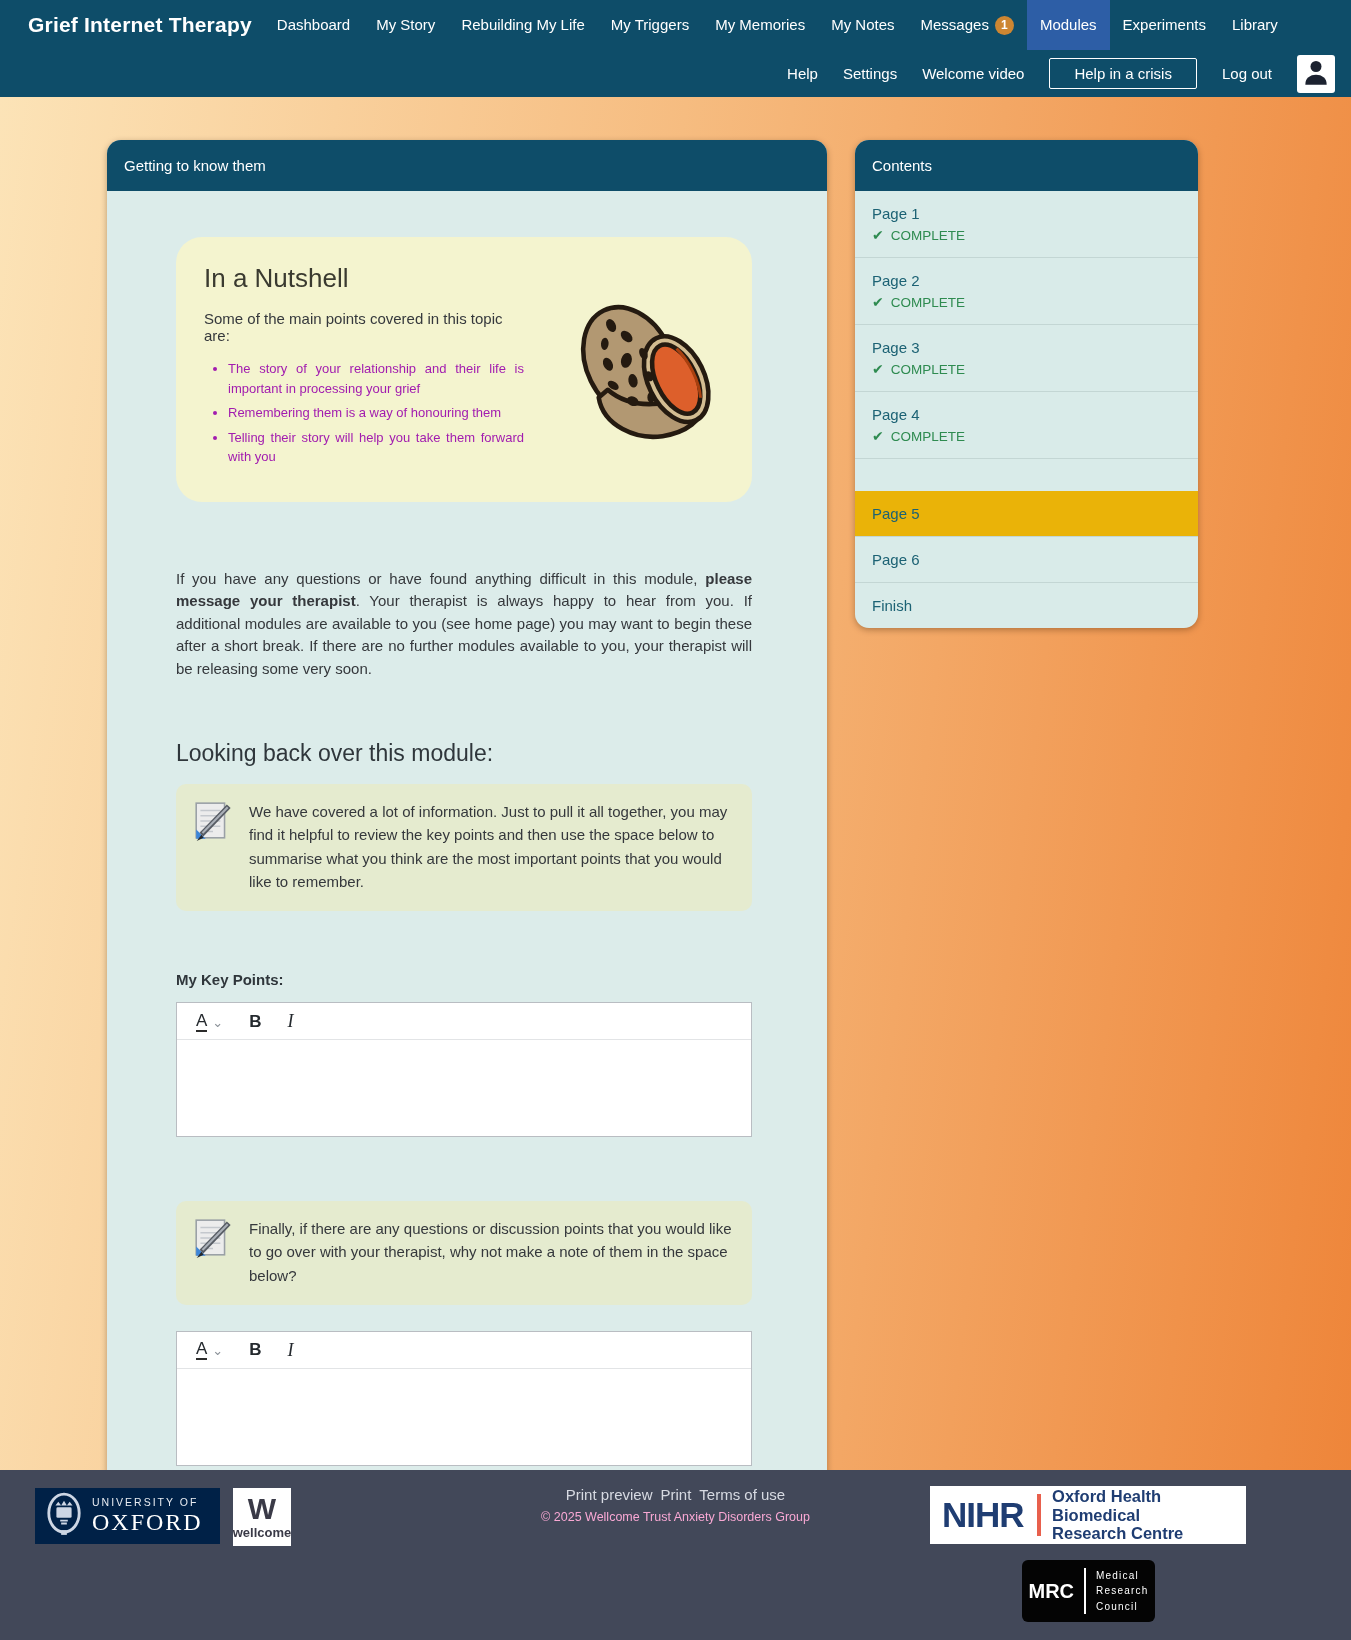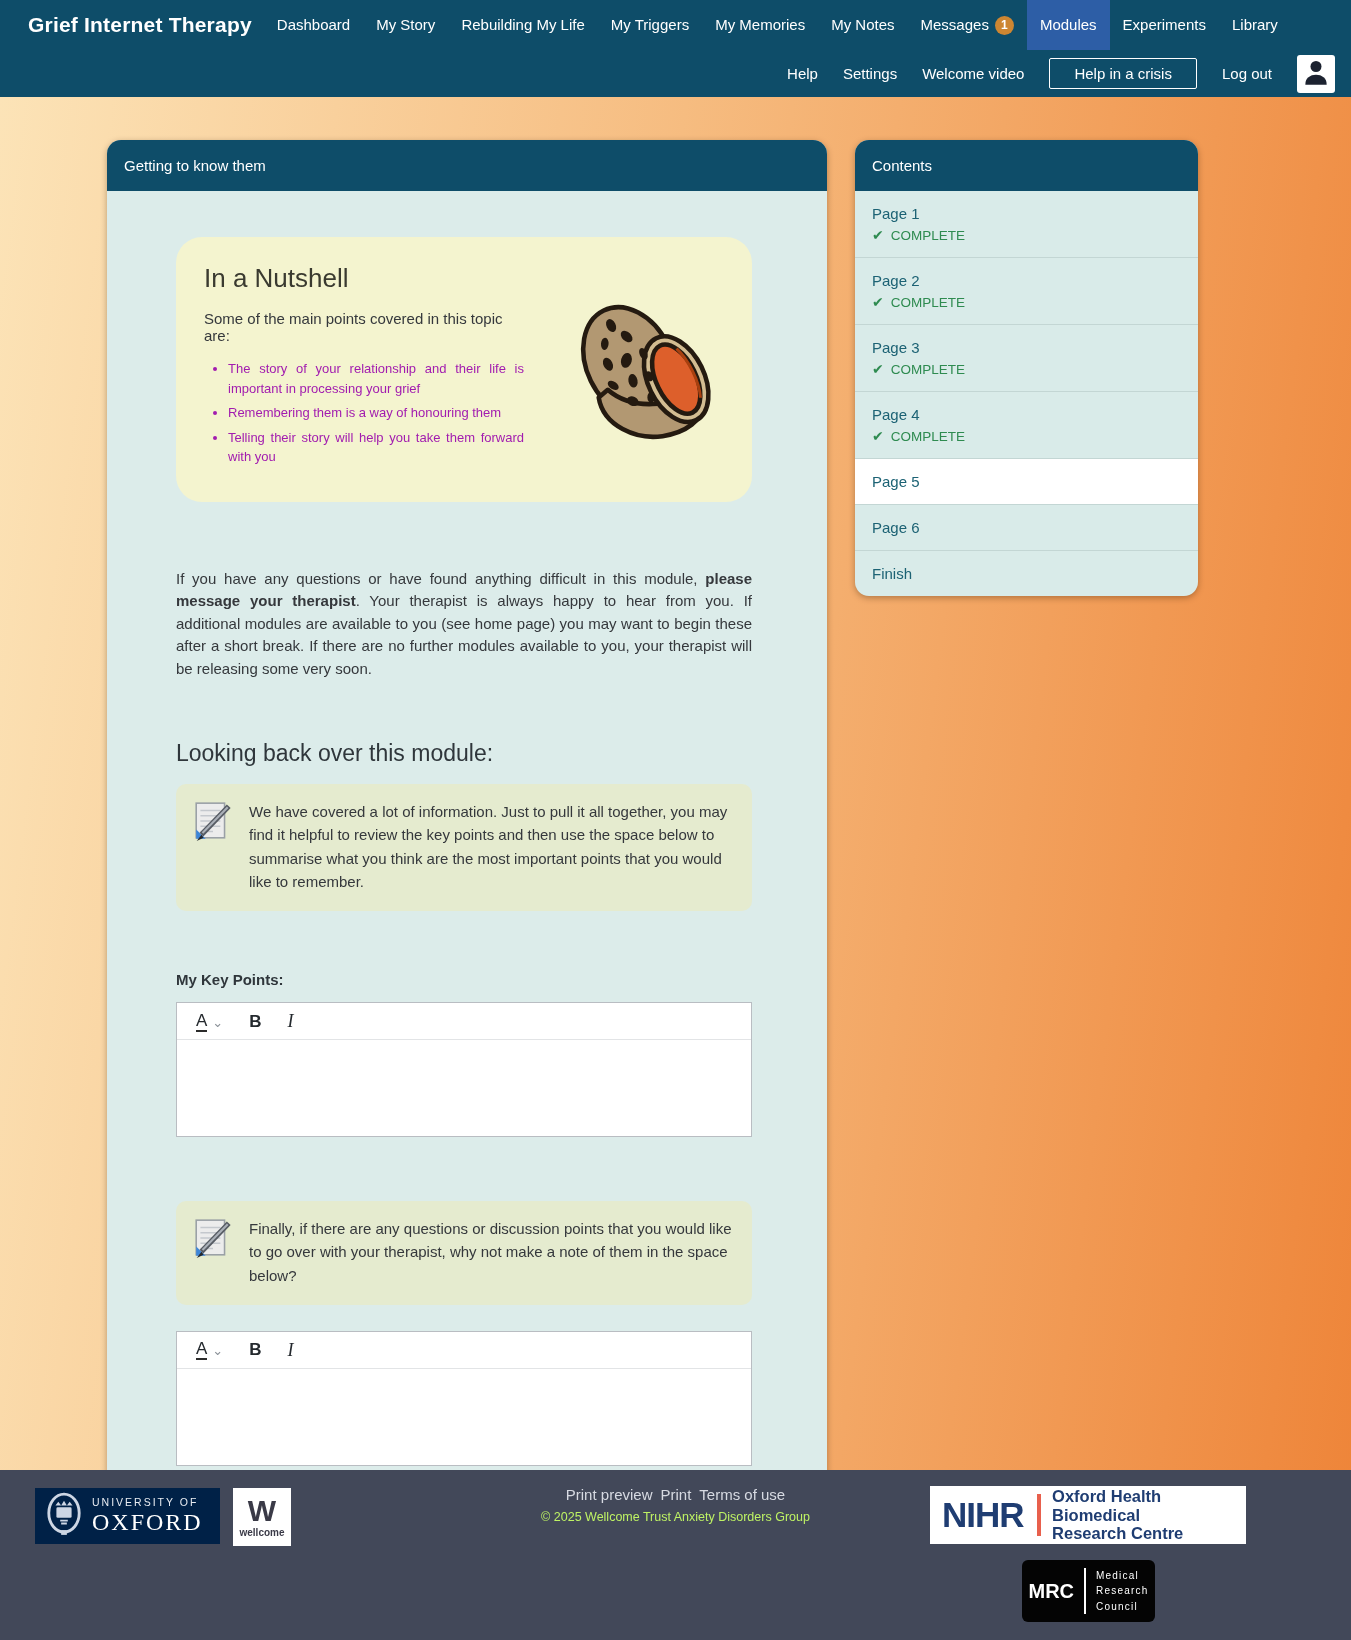--- a/index.html
+++ b/index.html
@@ -59,37 +59,37 @@
   .tb-italic { font-style:italic; font-family:"Liberation Serif",serif; font-size:18px; }
   .editor-content { height:96px; cursor:text; }
 
   .card-footer { border-top:2px solid #2f5fd6; padding:16px 22px; display:flex; justify-content:space-between; }
   .btn { background:#0e4d69; color:#fff; font-size:13.5px; border:none; border-radius:6px; padding:8px 14px; cursor:pointer; font-family:inherit; }
 
   
   .toc-card { width:343px; background:#d9ebe9; }
   .toc-item { padding:14px 17px; border-bottom:1px solid #c3d6d4; cursor:pointer; }
   .toc-item:last-child { border-bottom:none; }
-  .toc-item.active { background:#ffffff; }
+  .toc-item.active { background:#eab308;margin-top:32px; }
   .toc-label { font-size:15px; color:#1c6274; }
   .toc-status { margin-top:5px; display:flex; align-items:center; gap:7px; color:#2e8b50; font-size:13.5px; }
   .check-glyph { font-size:14px; }
 
   
   .site-footer { position:relative; height:170px; background:#424859; }
   .oxford-logo { position:absolute; left:35px; top:18px; width:185px; height:56px; background:#002147; display:flex; align-items:center; padding:0 10px; gap:9px; }
   .oxford-text .l1 { color:#e8ecf2; font-size:10.5px; letter-spacing:2px; }
   .oxford-text .l2 { color:#fff; font-size:24px; font-family:"Liberation Serif",serif; letter-spacing:2px; margin-top:1px; }
   .wellcome-logo { position:absolute; left:233px; top:18px; width:58px; height:58px; background:#fff; display:flex; flex-direction:column; align-items:center; justify-content:center; }
   .wellcome-w { color:#3a3a47; font-size:30px; font-weight:800; line-height:.9; }
-  .wellcome-word { color:#3a3a47; font-size:10px; font-weight:700; margin-top:3px; }
+  .wellcome-word { color:#3a3a47; font-size:13px; font-weight:700; margin-top:3px; }
   .footer-center { position:absolute; left:50%; transform:translateX(-50%); top:16px; text-align:center; white-space:nowrap; }
   .footer-links { display:flex; gap:8px; justify-content:center; }
   .footer-link { color:#d7dae2; font-size:15px; cursor:pointer; }
-  .footer-copy { margin-top:7px; color:#bef264; font-size:12.5px; }
+  .footer-copy { margin-top:7px; color:#f9a8d4; font-size:12.5px; }
   .nihr-logo { position:absolute; right:105px; top:16px; width:316px; height:58px; background:#fff; display:flex; align-items:center; justify-content:center; padding:0 12px; }
   .nihr-abbr { color:#1f3d72; font-size:35px; font-weight:800; letter-spacing:-1px; }
   .nihr-bar { width:5px; height:42px; background:#e8604d; margin:0 11px 0 13px; }
   .nihr-text { color:#1f3d72; font-size:16.5px; font-weight:700; line-height:1.15; }
   .mrc-logo { position:absolute; right:196px; top:90px; width:133px; height:62px; background:#040404; border-radius:6px; display:flex; align-items:center; justify-content:center; gap:10px; }
   .mrc-abbr { color:#fff; font-size:20px; font-weight:700; }
   .mrc-bar { width:2px; height:46px; background:#fff; }
   .mrc-lines { color:#fff; font-size:10px; letter-spacing:1.2px; line-height:1.55; }
 </style>
 </head>

